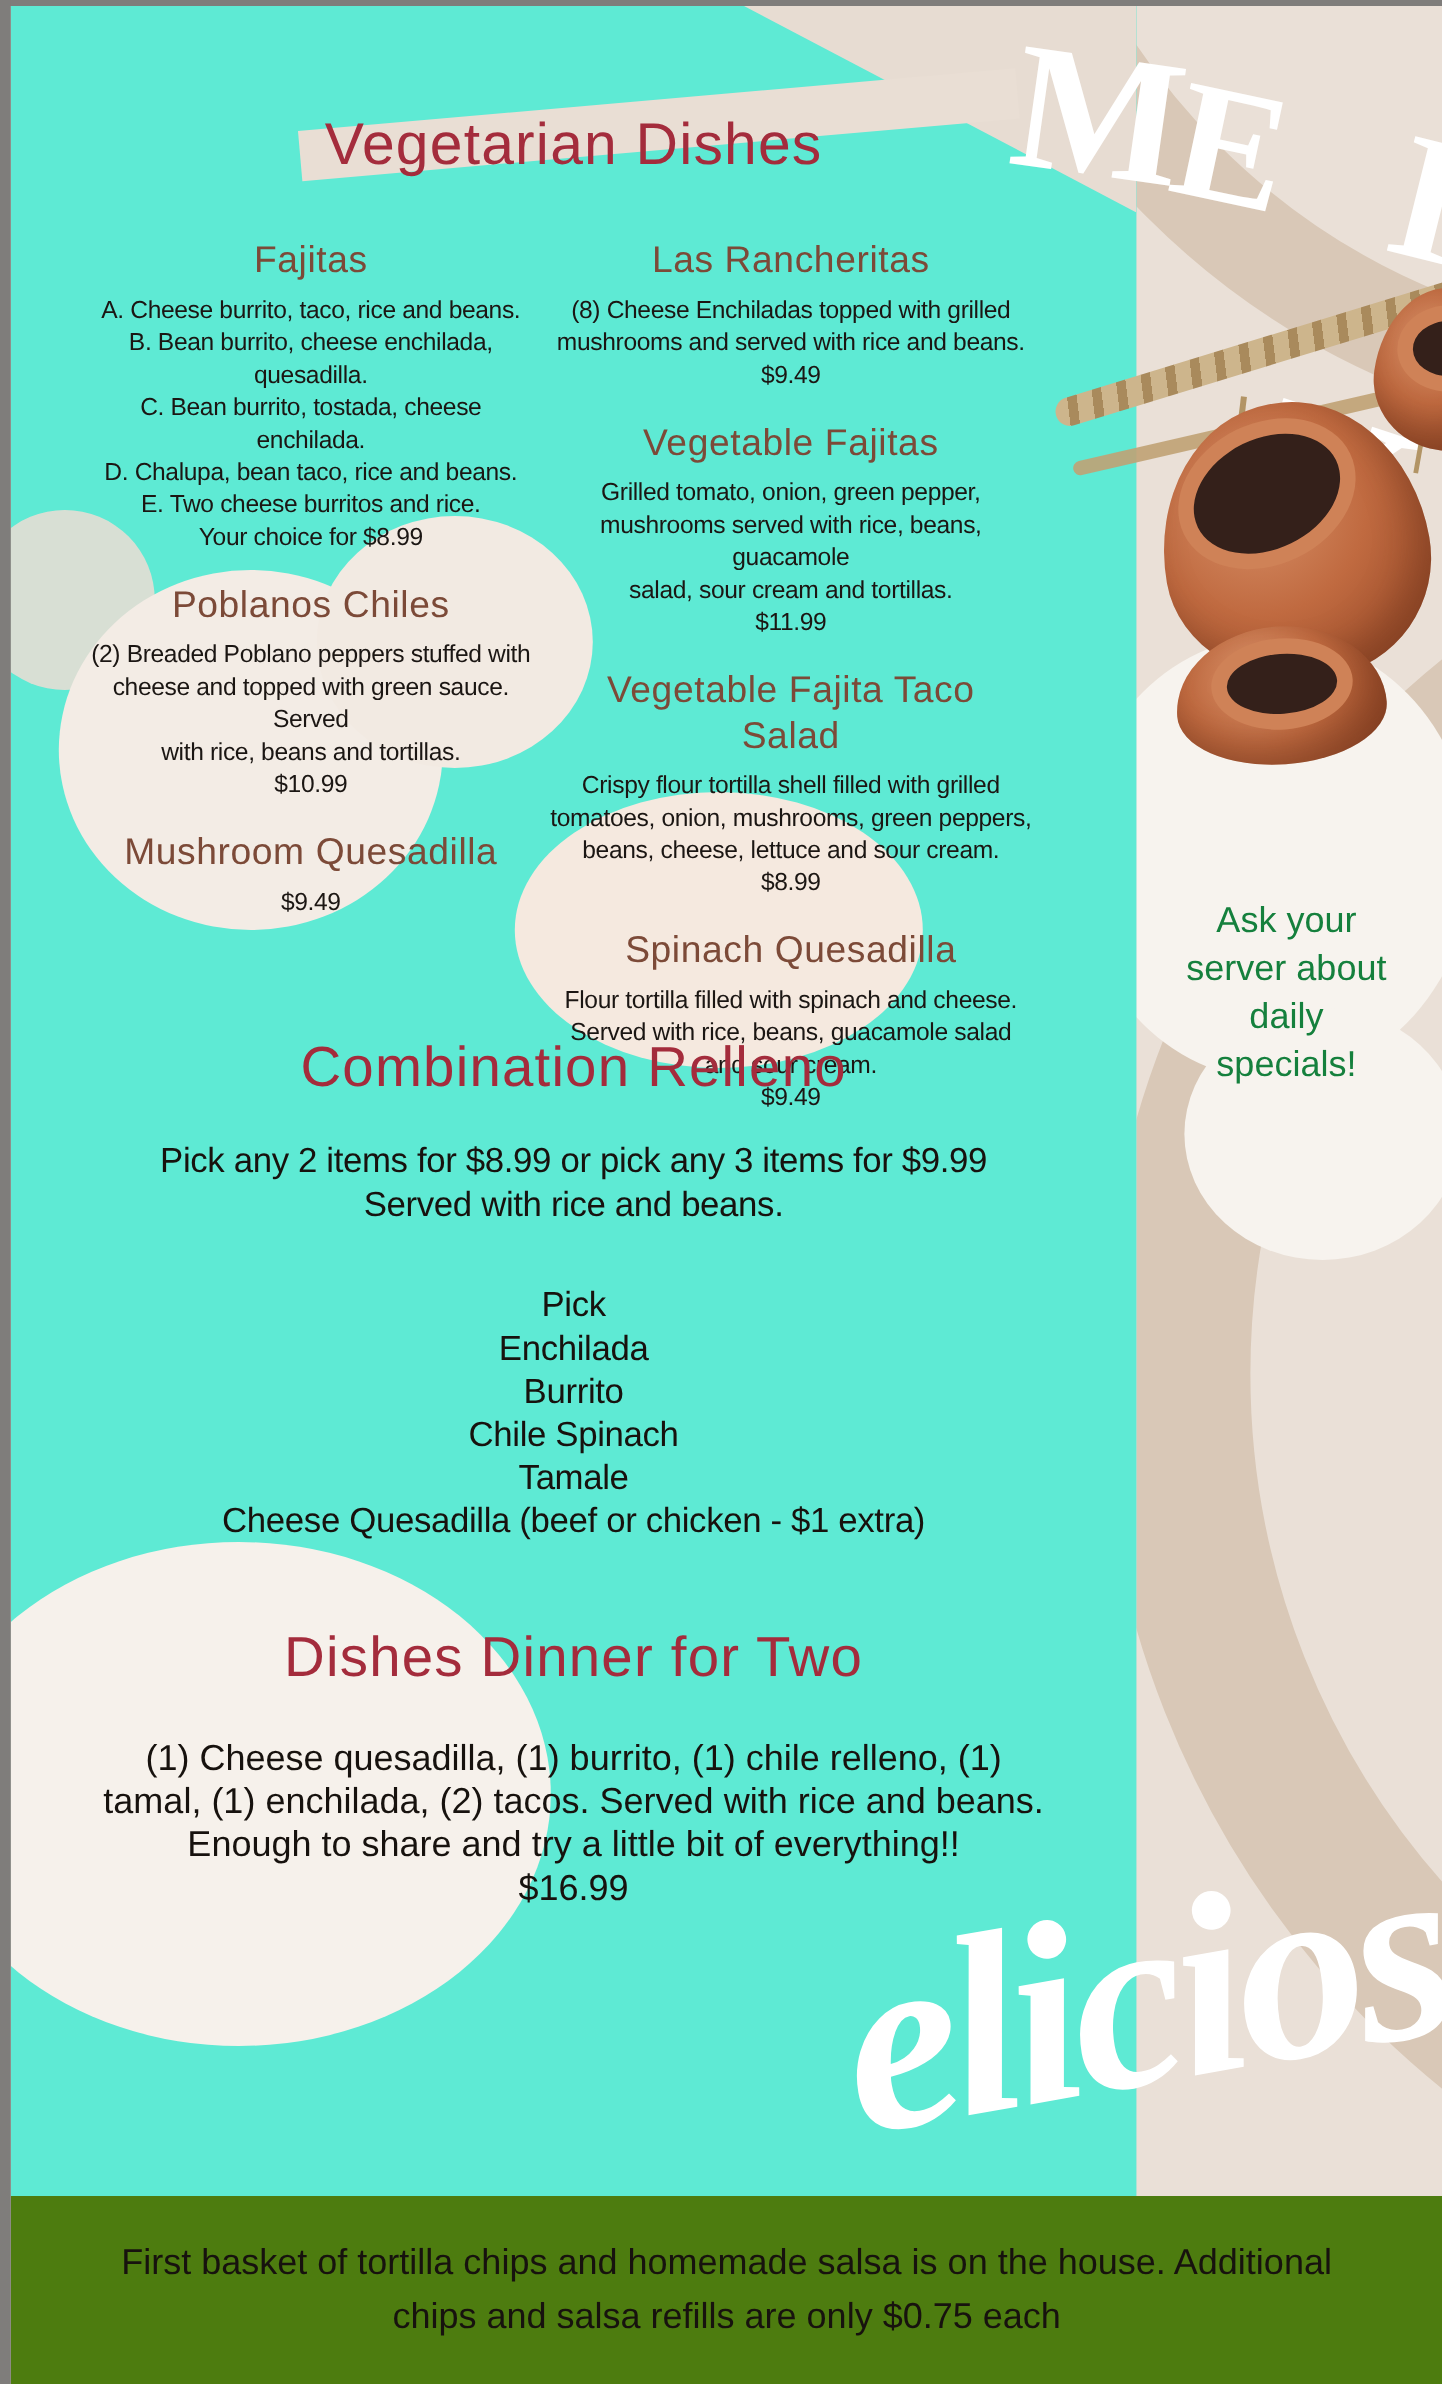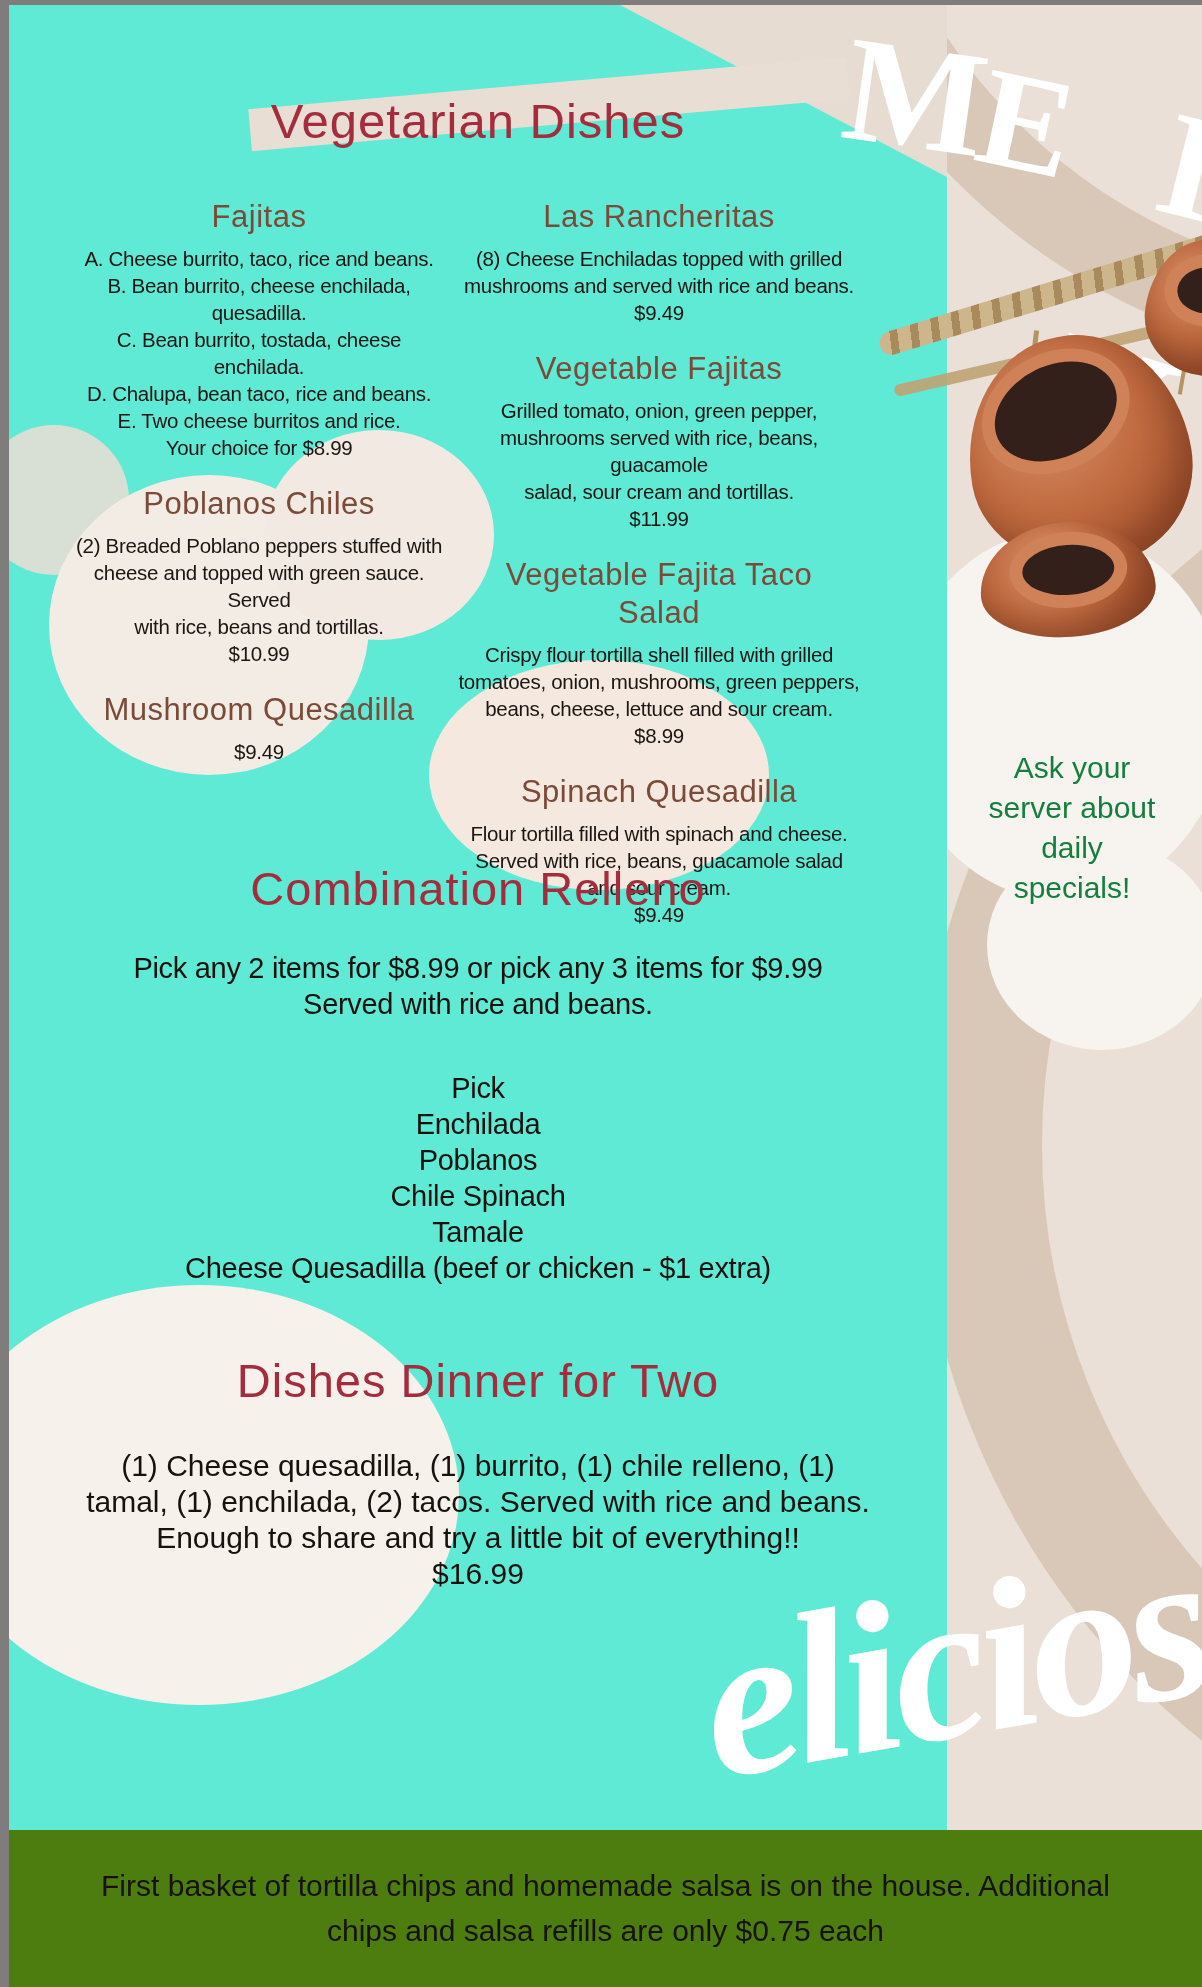--- a/index.html
+++ b/index.html
@@ -198,21 +198,21 @@
       </div>
     </div>
 
     <div class="combo">
       <div class="h-big">Combination Relleno</div>
       <div class="intro">Pick any 2 items for $8.99 or pick any 3 items for $9.99
 Served with rice and beans.</div>
       <div class="items">
         <div>Pick</div>
         <div>Enchilada</div>
-        <div>Poblanos</div>
+        <div>Burrito</div>
         <div>Chile Spinach</div>
         <div>Tamale</div>
         <div>Cheese Quesadilla (beef or chicken - $1 extra)</div>
       </div>
     </div>
 
     <div class="special">
       <div class="h-big">Dishes Dinner for Two</div>
       <div class="desc">(1) Cheese quesadilla, (1) burrito, (1) chile relleno, (1)
 tamal, (1) enchilada, (2) tacos. Served with rice and beans.

